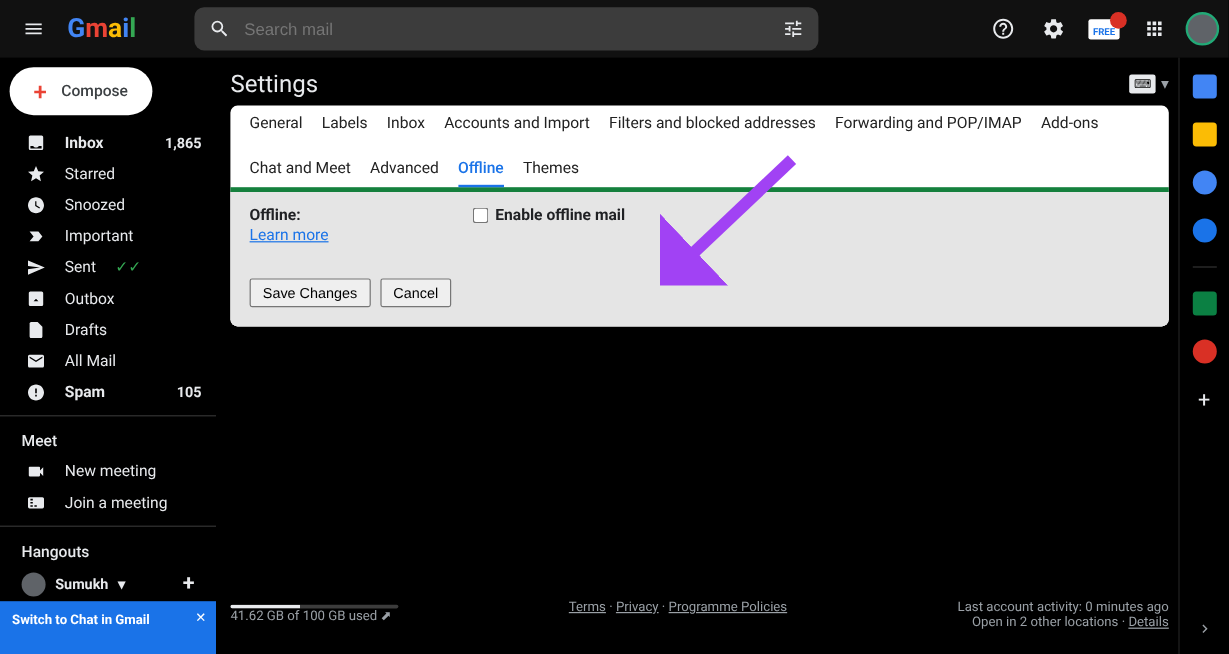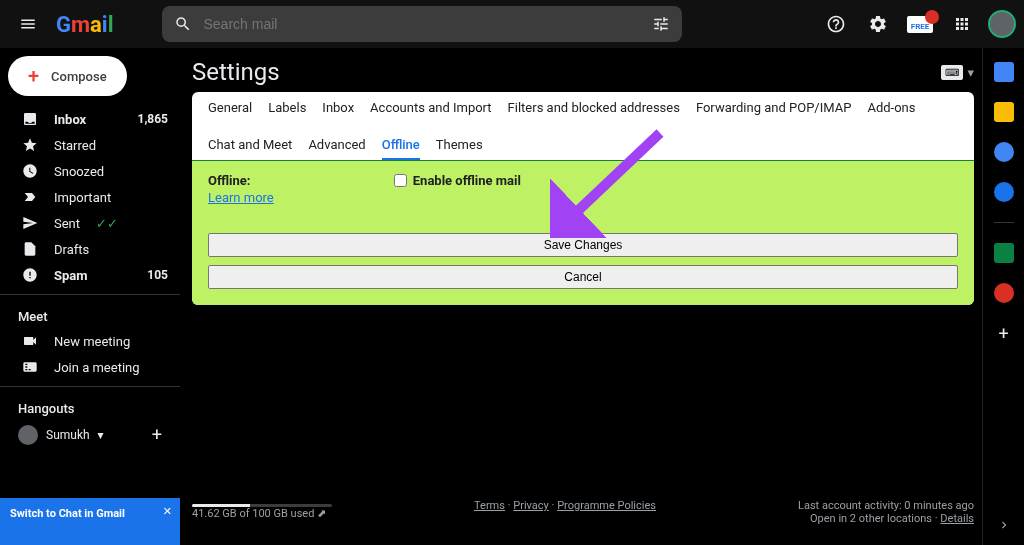--- a/index.html
+++ b/index.html
@@ -21,44 +21,44 @@
 .layout { display: flex; height: 497px; }
 .sidebar { width: 180px; padding-top: 8px; display: flex; flex-direction: column; }
 .compose { background: #fff; color: #3c4043; border-radius: 24px; padding: 10px 20px; margin: 0 0 10px 8px; display: flex; align-items: center; gap: 12px; font-weight: 500; width: fit-content; box-shadow: 0 1px 3px rgba(0,0,0,0.3); cursor: pointer; }
 .compose-plus { font-size: 20px; line-height: 1; }
 .nav-item { display: flex; align-items: center; gap: 16px; padding: 5px 12px 5px 22px; cursor: pointer; border-radius: 0 16px 16px 0; font-size: 13px; color: #e8eaed; }
 .nav-item.bold { font-weight: 700; }
 .nav-item .count { margin-left: auto; font-size: 12px; }
 .nav-item svg { fill: #e8eaed; width: 16px; height: 16px; }
 .nav-divider { border-top: 1px solid #333; margin: 6px 0; }
 .section-head { padding: 8px 18px 4px; font-size: 13px; font-weight: 500; }
-.hangouts-user { display: flex; align-items: center; gap: 8px; padding: 4px 18px; font-size: 12px; }
+.hangouts-user { display: flex; align-items: center; gap: 8px; padding: 4px 18px; font-size: 12px; font-weight: bold; }
 .hangouts-user .ava { width: 20px; height: 20px; border-radius: 50%; background: #5f6368; }
 .hangouts-add { margin-left: auto; font-size: 18px; cursor: pointer; }
 .switch-banner { background: #1a73e8; color: #fff; padding: 8px 10px; font-size: 11px; line-height: 1.4; margin-top: auto; position: relative; }
 .switch-banner .close { position: absolute; top: 6px; right: 8px; cursor: pointer; }
 
 .main { flex: 1; padding: 10px 8px 0 12px; display: flex; flex-direction: column; }
 .settings-head { display: flex; align-items: center; margin-bottom: 6px; }
-.settings-title { font-size: 24px; color: #e8eaed; font-weight: 400; }
+.settings-title { font-size: 20px; color: #e8eaed; font-weight: 400; }
 .settings-actions { margin-left: auto; display: flex; align-items: center; gap: 4px; }
 .kb-icon { background: #e8eaed; color: #000; padding: 2px 4px; border-radius: 2px; font-size: 10px; }
 
 .panel { background: #fff; border-radius: 6px; color: #202124; }
-.tabs { display: flex; gap: 16px; padding: 8px 16px 0; border-bottom: 1px solid #15803d; font-size: 13px; color: #1155cc; flex-wrap: wrap; }
+.tabs { display: flex; gap: 16px; padding: 8px 16px 0; border-bottom: 4px solid #15803d; font-size: 13px; color: #1155cc; flex-wrap: wrap; }
 .tabs .tab { padding-bottom: 6px; cursor: pointer; color: #222; }
 .tabs .tab.active { color: #1a73e8; border-bottom: 2px solid #1a73e8; font-weight: 500; }
 
-.panel-body { background: #bef264; padding: 12px 16px 16px; border-radius: 0 0 6px 6px; }
+.panel-body { background: #e5e5e5; padding: 12px 16px 16px; border-radius: 0 0 6px 6px; }
 .offline-row { display: flex; gap: 120px; align-items: flex-start; font-size: 13px; }
 .offline-label { font-weight: 700; }
 .learn-more { color: #1a73e8; font-weight: 400; display: block; margin-top: 2px; }
 .checkbox-row { display: flex; align-items: center; gap: 6px; font-weight: 700; }
 .checkbox-row input { width: 13px; height: 13px; }
-.buttons { display: flex; gap: 8px; justify-content: flex-start; margin-top: 28px; flex-direction: column; }
+.buttons { display: flex; gap: 8px; justify-content: flex-start; margin-top: 28px; }
 .buttons button { background: #efefef; border: 1px solid #767676; padding: 4px 10px; font-size: 12px; cursor: pointer; border-radius: 2px; }
 
 .arrow { position: absolute; pointer-events: none; }
 
 .footer { display: flex; gap: 3px; font-size: 11px; color: #9aa0a6; margin-top: auto; padding: 10px 0 20px; }
 .footer-left { display: flex; align-items: center; gap: 6px; }
 .footer-center { margin: 0 auto; }
 .footer-center a, .footer-right a { color: #9aa0a6; }
 .footer-right { text-align: right; }
 .storage-bar { width: 140px; height: 3px; background: #3c3c3c; border-radius: 2px; overflow: hidden; }
@@ -148,23 +148,35 @@
         </div>
         <div class="nav-item">
           <svg viewBox="0 0 24 24">
             <path d="M2.01 21L23 12 2.01 3 2 10l15 2-15 2z"></path>
           </svg>
           <span>Sent</span>
           <span style="color:#34a853">✓✓</span>
         </div>
         <div class="nav-item">
           <svg viewBox="0 0 24 24">
+            <path d="M19 3H5c-1.1 0-2 .9-2 2v14c0 1.1.9 2 2 2h14c1.1 0 2-.9 2-2V5c0-1.1-.9-2-2-2zM9 15l3-3 3 3H9z"></path>
+          </svg>
+          <span>Outbox</span>
+        </div>
+        <div class="nav-item">
+          <svg viewBox="0 0 24 24">
             <path d="M14 2H6c-1.1 0-2 .9-2 2v16c0 1.1.9 2 2 2h12c1.1 0 2-.9 2-2V8l-6-6z"></path>
           </svg>
           <span>Drafts</span>
+        </div>
+        <div class="nav-item">
+          <svg viewBox="0 0 24 24">
+            <path d="M20 4H4c-1.1 0-2 .9-2 2v12c0 1.1.9 2 2 2h16c1.1 0 2-.9 2-2V6c0-1.1-.9-2-2-2zm0 4l-8 5-8-5V6l8 5 8-5v2z"></path>
+          </svg>
+          <span>All Mail</span>
         </div>
         <div class="nav-item bold">
           <svg viewBox="0 0 24 24">
             <path d="M12 2C6.48 2 2 6.48 2 12s4.48 10 10 10 10-4.48 10-10S17.52 2 12 2zm1 15h-2v-2h2v2zm0-4h-2V7h2v6z"></path>
           </svg>
           <span>Spam</span>
           <span class="count">105</span>
         </div>
       </div>
     <div class="nav-divider"></div>

